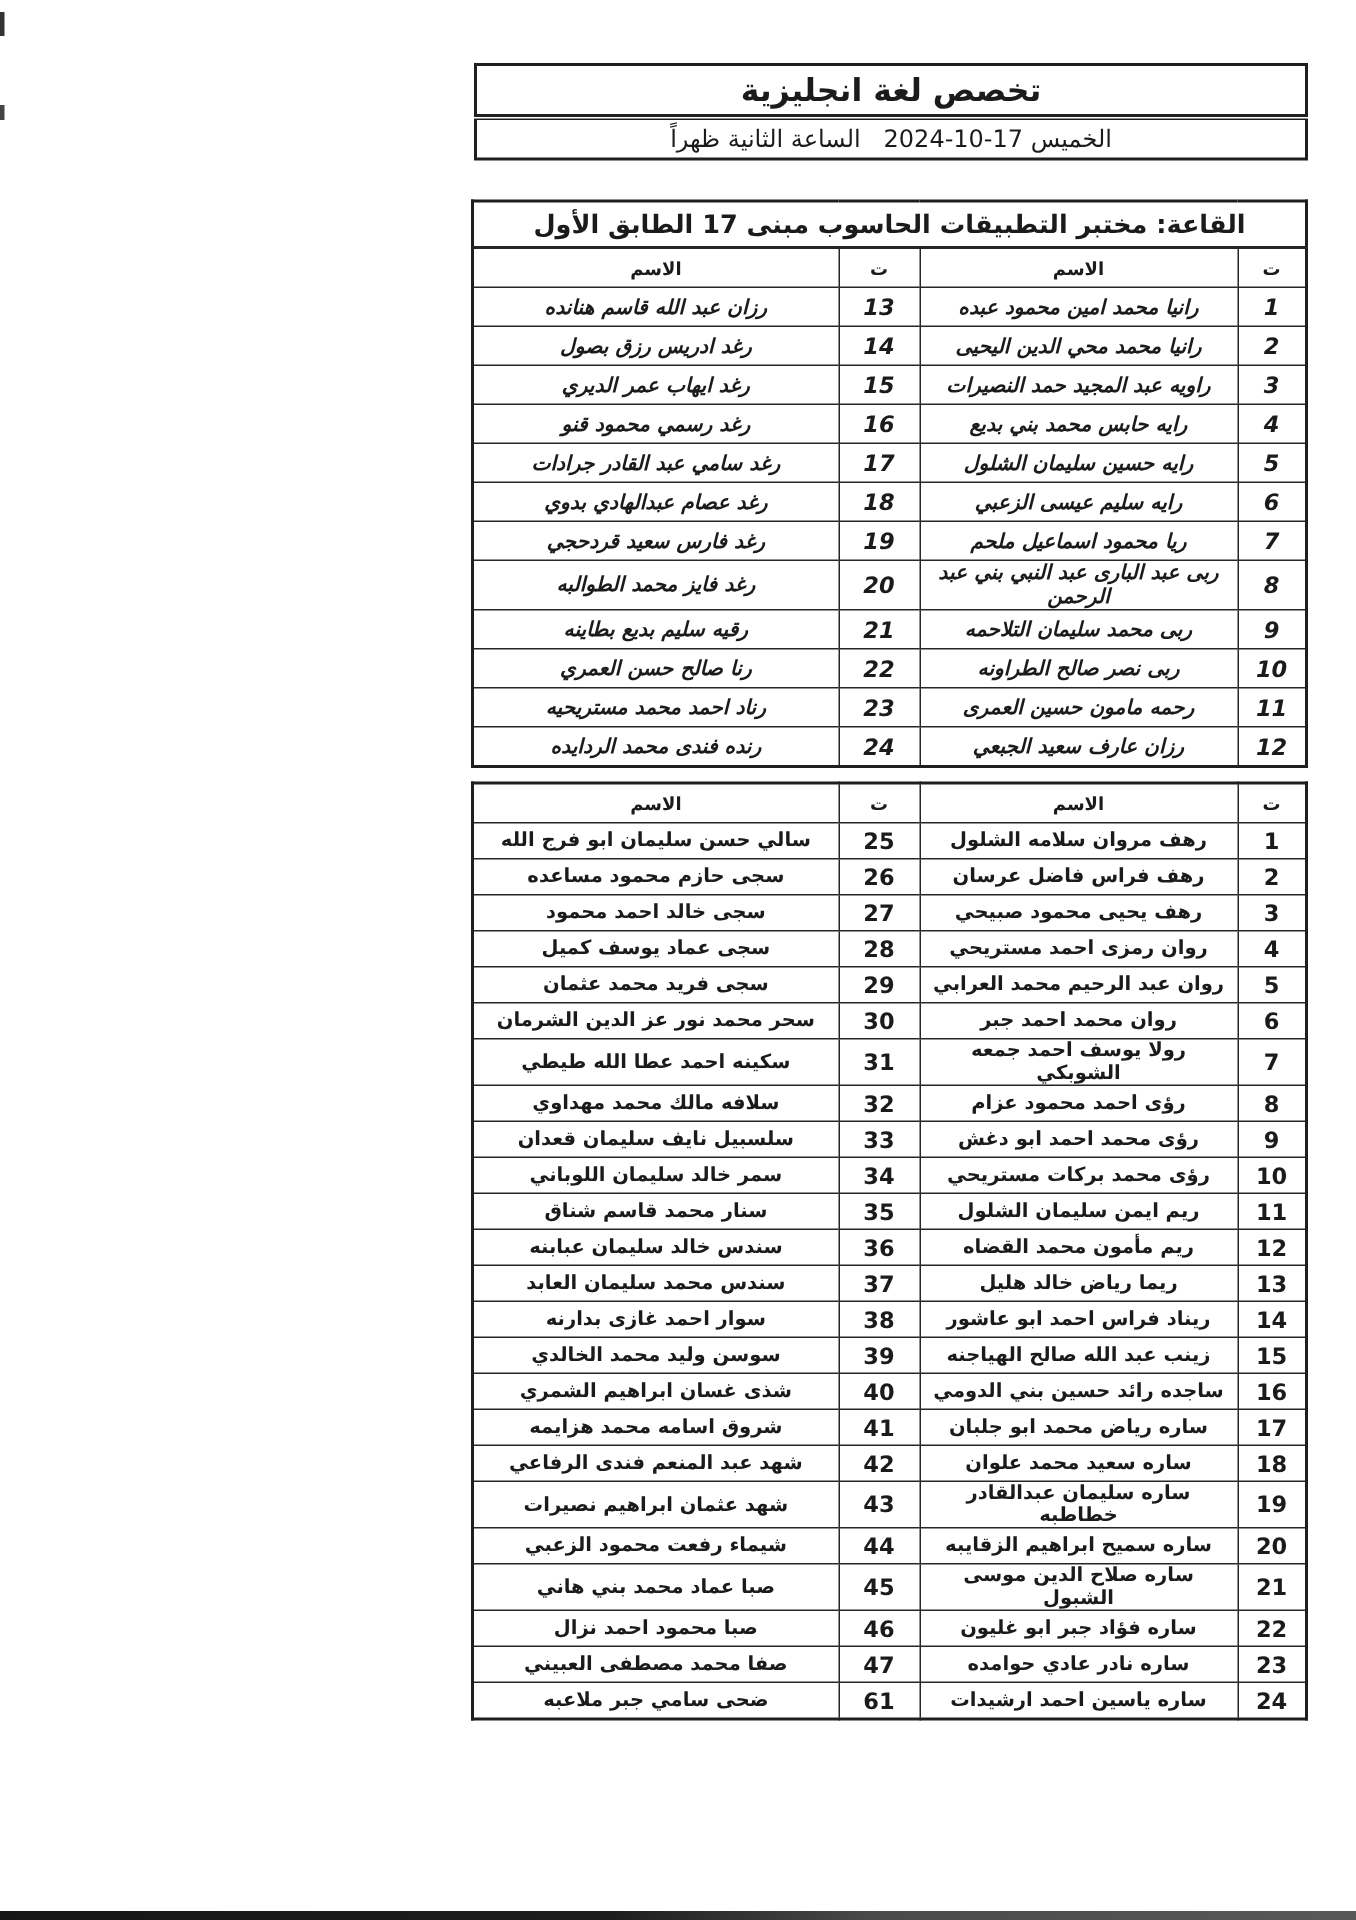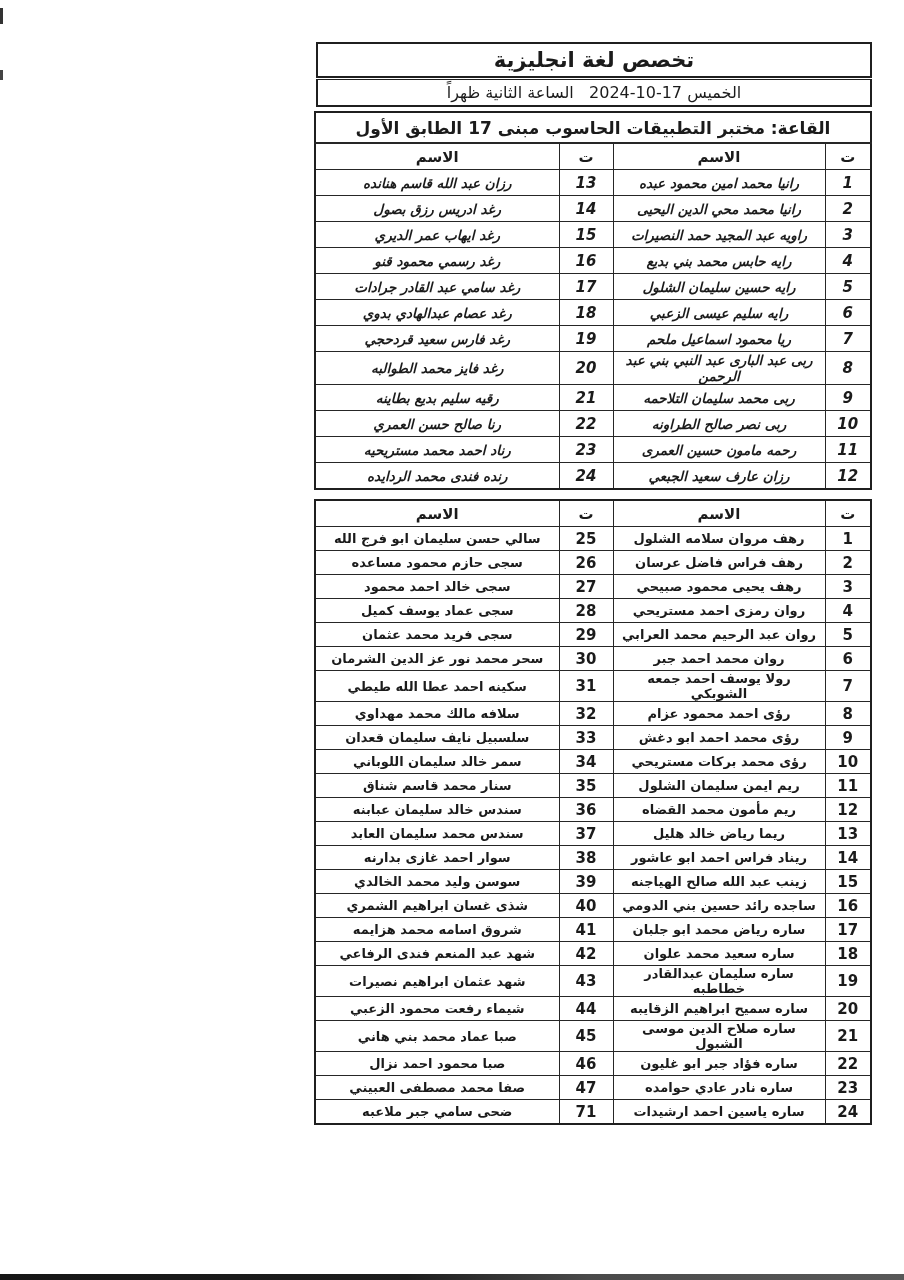--- a/index.html
+++ b/index.html
@@ -16,31 +16,31 @@
     font-size:21px;font-weight:bold;
   }
   .date-box{
     border:2px solid #1f1f1f;border-top-width:1px;margin-top:1px;height:25px;
     display:flex;align-items:center;justify-content:center;
     font-size:16px;font-weight:normal;white-space:pre;
   }
   table{
     border-collapse:collapse;width:556px;table-layout:fixed;direction:rtl;
   }
-  .tbl1{margin-top:4px;}
+  .tbl1{margin-top:26px;}
   .tbl2{margin-top:9px;}
   th,td{
     border:1px solid #262626;font-weight:bold;text-align:center;vertical-align:middle;
     padding:0 4px;overflow:hidden;
   }
   table{border:2px solid #1f1f1f;}
   .room-cell{
     font-size:17px;height:29px;border-bottom:2px solid #262626;
   }
-  .colhead-cell{font-size:15px;height:25px;}
+  .colhead-cell{font-size:12px;height:25px;}
   .tbl1 td{height:25px;font-size:13.5px;font-style:italic;}
   .tbl2 td{height:23px;font-size:13px;}
   td.num-cell{font-size:15px;font-family:"DejaVu Sans",sans-serif;}
   
   .bottom-scan-bar{
     position:absolute;left:0;bottom:0;height:6px;width:904px;
     background:linear-gradient(90deg,#161616 0%,#1d1d1d 45%,#4a4a4a 65%,#585858 100%);
   }
   .edge-mark1{position:absolute;left:0;top:8px;width:3px;height:16px;background:#333;}
   .edge-mark2{position:absolute;left:0;top:70px;width:3px;height:10px;background:#444;}
@@ -302,21 +302,21 @@
           </tr>
           <tr>
             <td class="num-cell">23</td>
             <td class="name-cell">ساره نادر عادي حوامده</td>
             <td class="num-cell">47</td>
             <td class="name-cell">صفا محمد مصطفى العبيني</td>
           </tr>
           <tr>
             <td class="num-cell">24</td>
             <td class="name-cell">ساره ياسين احمد ارشيدات</td>
-            <td class="num-cell">71</td>
+            <td class="num-cell">61</td>
             <td class="name-cell">ضحى سامي جبر ملاعبه</td>
           </tr>
         </tbody>
     </table>
 
   </div>
 
   <div class="bottom-scan-bar"></div>
 </div>
 

